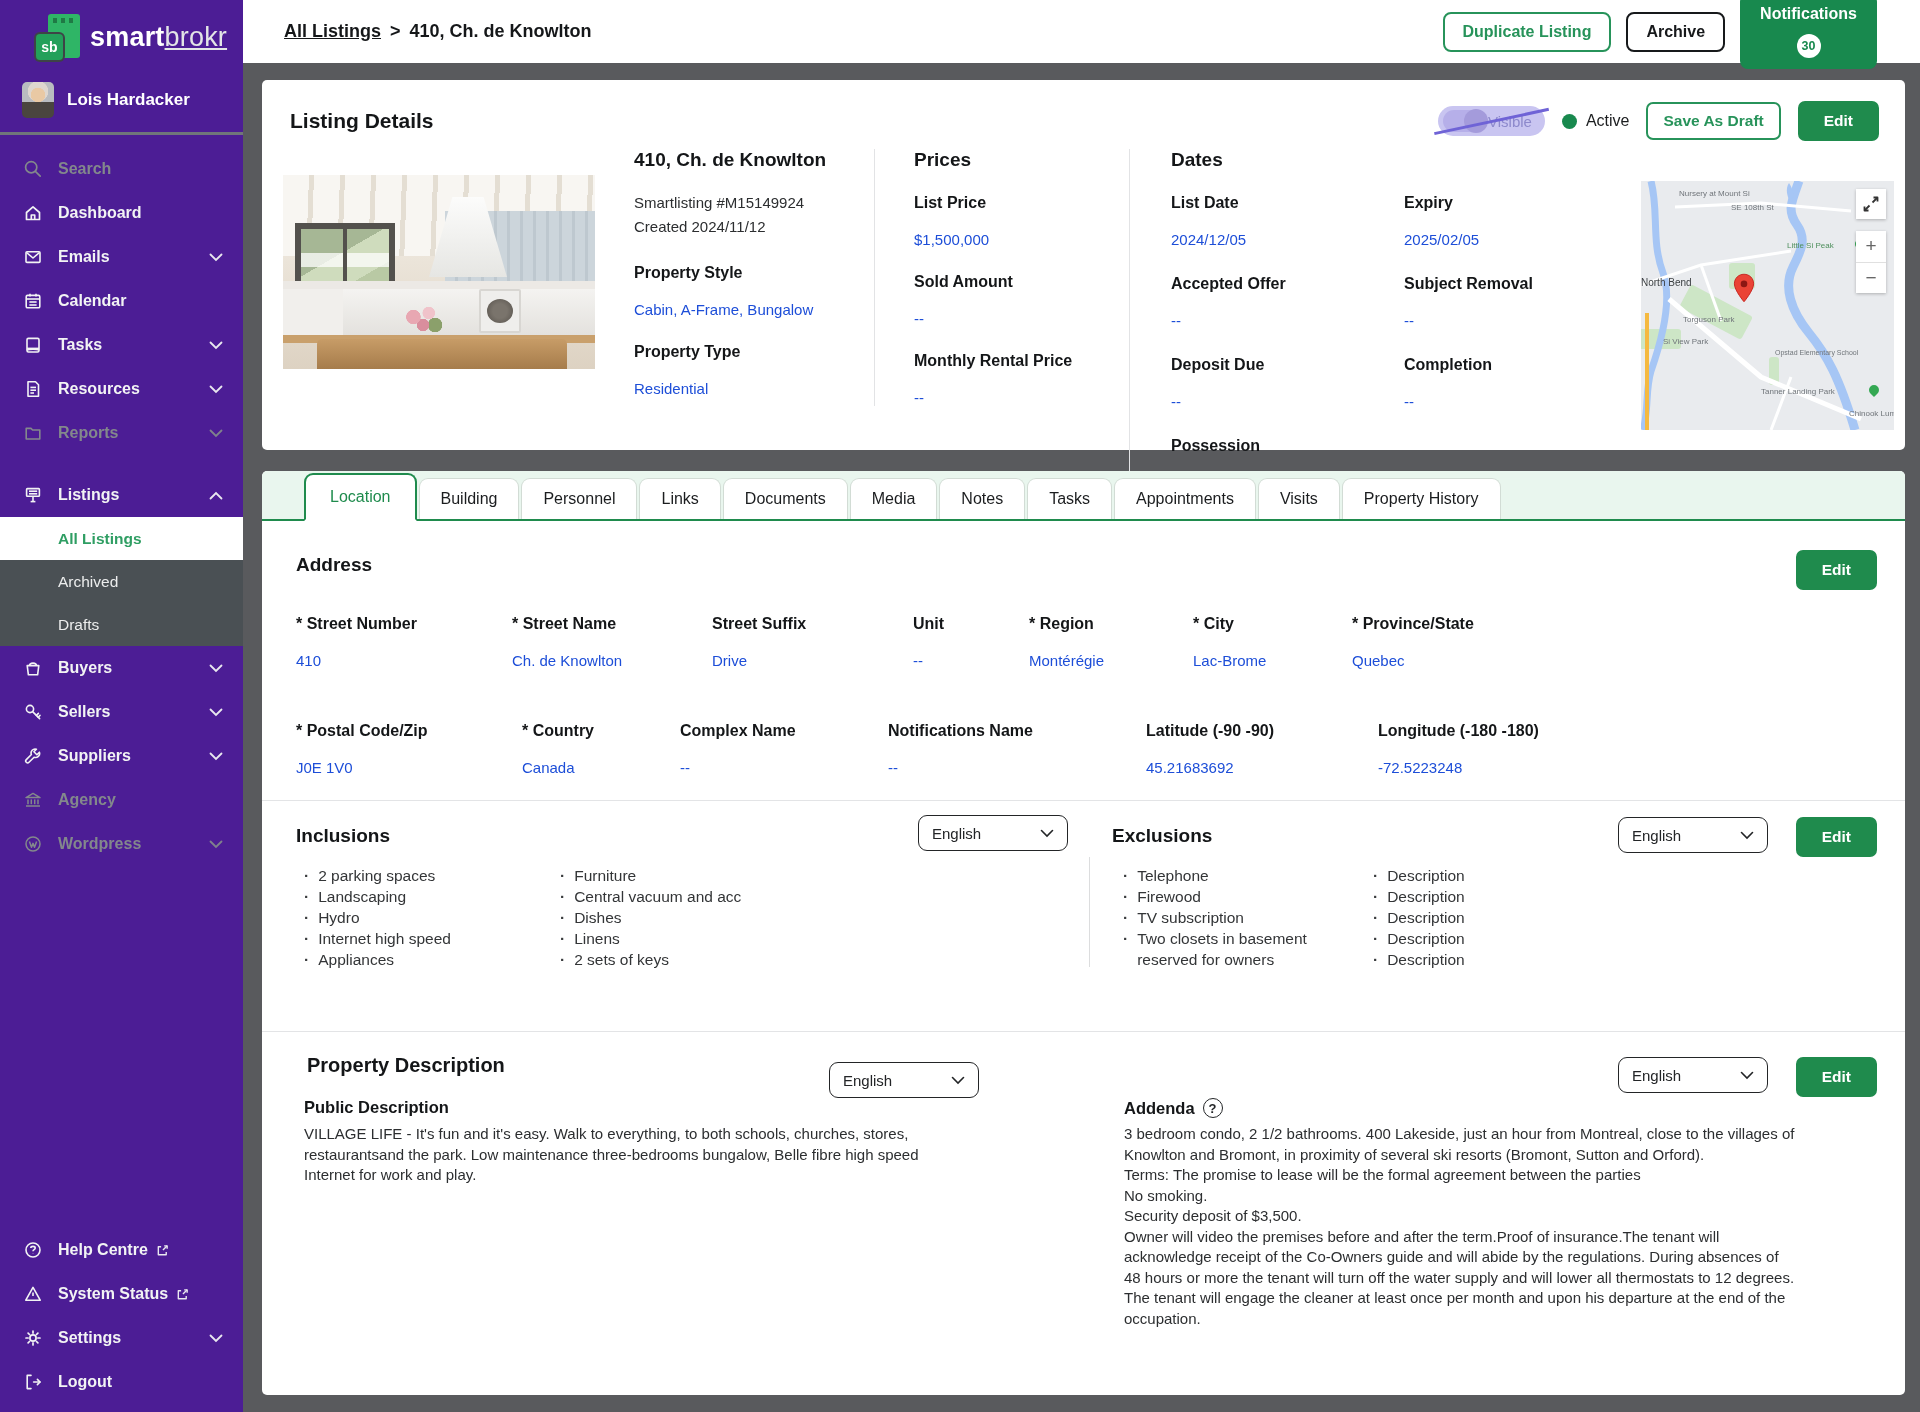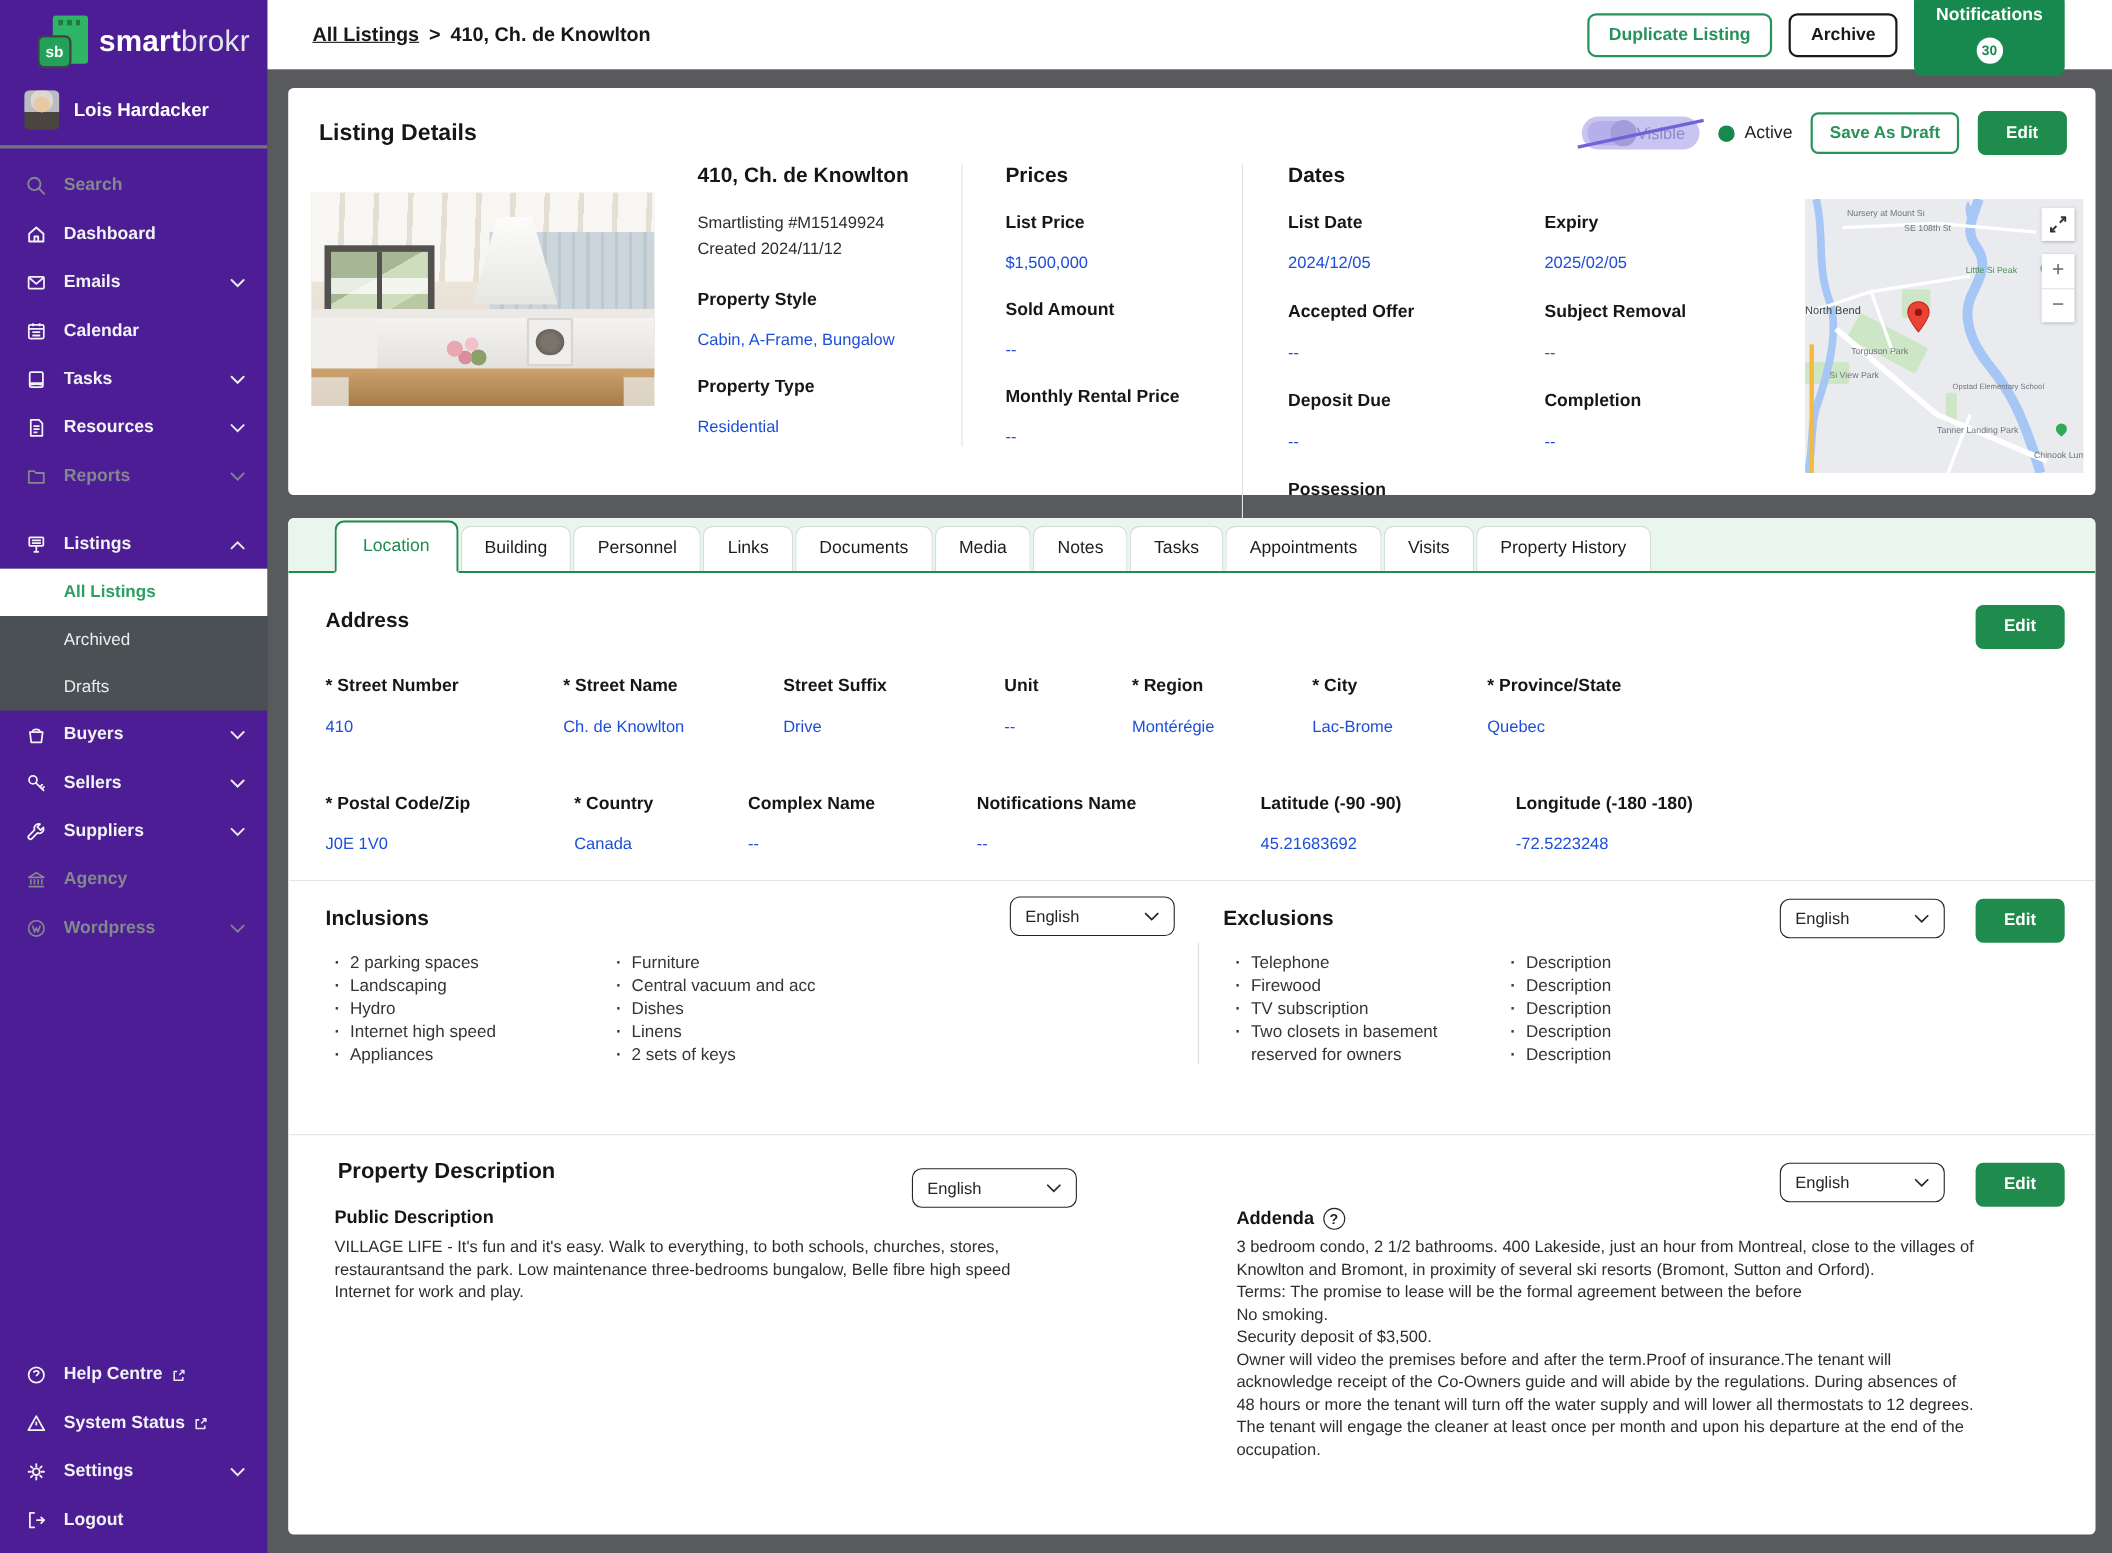--- a/index.html
+++ b/index.html
@@ -19,21 +19,21 @@
   .logo-row { display:flex; align-items:center; padding:12px 0 4px 36px; }
   .logo-icon { width:46px; height:50px; position:relative; margin-right:8px; flex:none; }
   .li-main { position:absolute; right:2px; top:2px; width:32px; height:44px; background:#2fb566; border-radius:3px; }
   .li-win { position:absolute; top:6px; right:8px; width:21px; height:5px;
     background:repeating-linear-gradient(90deg,#1f7a45 0 4px, transparent 4px 8px); }
   .li-badge { position:absolute; left:0; bottom:2px; width:27px; height:26px; background:#23a05a;
     border-radius:4px; display:flex; align-items:center; justify-content:center;
     font-size:14px; font-weight:700; color:#fff; box-shadow:0 0 0 2px #3e4347; }
   .brand { font-size:27px; letter-spacing:.2px; white-space:nowrap; }
   .brand .b1 { font-weight:700; color:#ffffff; }
-  .brand .b2 { font-weight:300; color:#e3e5e6; }
+  .brand .b2 { font-weight:300; color:#e3e5e6;text-decoration:underline; }
   .user-row { display:flex; align-items:center; padding:16px 0 14px 22px; border-bottom:3px solid #70757a; }
   .avatar { width:32px; height:36px; border-radius:5px; margin-right:13px; flex:none;
     background:
       radial-gradient(circle at 50% 36%, #e9c9a4 7px, transparent 7.5px),
       radial-gradient(circle at 50% 26%, #ded7cf 10px, transparent 10.5px),
       linear-gradient(180deg,#b9bcc0 0 55%, #4a453f 55%);
   }
   .user-name { font-size:17px; font-weight:700; color:#fff; }
   .nav { padding-top:12px; }
   .nav-item { height:44px; display:flex; align-items:center; padding:0 20px 0 21px;
@@ -827,21 +827,21 @@
 
         <div class="sub-head public-title">Public Description</div>
         <div class="body-text public-text">VILLAGE LIFE - It's fun and it's easy. Walk to everything, to both schools, churches, stores, restaurantsand the park. Low maintenance three-bedrooms bungalow, Belle fibre high speed Internet for work and play.</div>
 
         <div class="sub-head addenda-title">
           <span>Addenda</span>
           <span class="qmark">?</span>
         </div>
         <div class="body-text addenda-text">
           <div>3 bedroom condo, 2 1/2 bathrooms. 400 Lakeside, just an hour from Montreal, close to the villages of Knowlton and Bromont, in proximity of several ski resorts (Bromont, Sutton and Orford).</div>
-          <div>Terms: The promise to lease will be the formal agreement between the before</div>
+          <div>Terms: The promise to lease will be the formal agreement between the parties</div>
           <div>No smoking.</div>
           <div>Security deposit of $3,500.</div>
           <div>Owner will video the premises before and after the term.Proof of insurance.The tenant will acknowledge receipt of the Co-Owners guide and will abide by the regulations. During absences of 48 hours or more the tenant will turn off the water supply and will lower all thermostats to 12 degrees. The tenant will engage the cleaner at least once per month and upon his departure at the end of the occupation.</div>
         </div>
       </div>
     </div>
 
   </div>
 </div>
 

